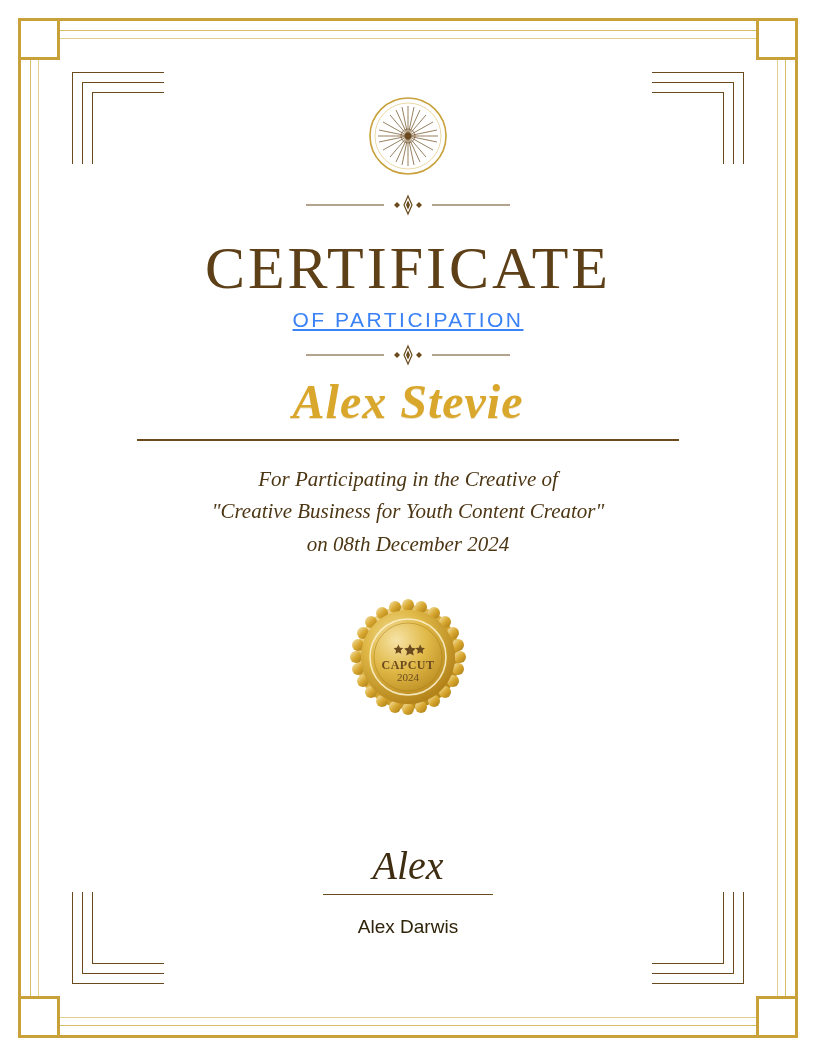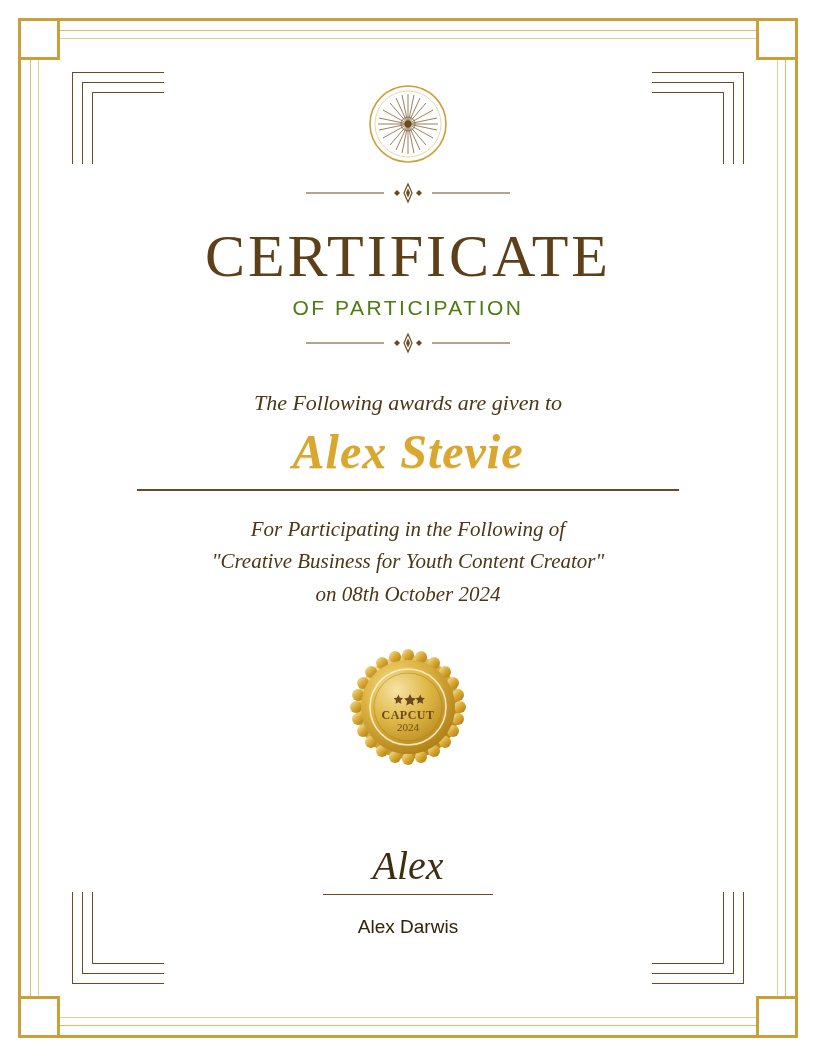--- a/index.html
+++ b/index.html
@@ -83,21 +83,21 @@
   .deco-corner .h2 { position:absolute; left: 10px; top: 10px; width: 82px; height: 1.4px; background:#6b4a1d; }
   .deco-corner .h3 { position:absolute; left: 20px; top: 20px; width: 72px; height: 1.4px; background:#6b4a1d; }
   
   .deco-corner .v1 { position:absolute; left: 0;  top: 0;  width: 1.4px; height: 92px; background:#6b4a1d; }
   .deco-corner .v2 { position:absolute; left: 10px; top: 10px; width: 1.4px; height: 82px; background:#6b4a1d; }
   .deco-corner .v3 { position:absolute; left: 20px; top: 20px; width: 1.4px; height: 72px; background:#6b4a1d; }
 
   
   .content {
     position: absolute;
-    left: 0; right: 0; top: 6px;
+    left: 0; right: 0; top: 18px;
     text-align: center;
   }
 
   .emblem {
     margin: 78px auto 0;
     width: 80px;
     height: 80px;
   }
 
   .divider {
@@ -111,22 +111,23 @@
     font-size: 60px;
     letter-spacing: 3px;
     color: #5d4017;
     margin-top: 22px;
     line-height: 1;
   }
   .subtitle {
     font-family: "Liberation Sans", sans-serif;
     font-size: 21px;
     letter-spacing: 2.5px;
-    color: #4d7c0f;
+    color: #3b82f6;
     margin-top: 10px;
+    text-decoration: underline;
   }
 
   .awarded-line {
     font-family: "Liberation Serif", serif;
     font-style: italic;
     font-size: 22px;
     color: #4c3614;
     margin-top: 36px;
   }
 
@@ -297,30 +298,29 @@
       <svg width="220" height="22" viewBox="0 0 220 22">
         <line x1="8" y1="11" x2="86" y2="11" stroke="#6b4a1d" stroke-width="1.2"></line>
         <line x1="134" y1="11" x2="212" y2="11" stroke="#6b4a1d" stroke-width="1.2"></line>
         <path d="M96 11 L99 8 L102 11 L99 14 Z" fill="#6b4a1d"></path>
         <path d="M118 11 L121 8 L124 11 L121 14 Z" fill="#6b4a1d"></path>
         <path d="M110 2 L114 11 L110 20 L106 11 Z" fill="none" stroke="#6b4a1d" stroke-width="1.2"></path>
         <path d="M110 6.5 L112 11 L110 15.5 L108 11 Z" fill="#6b4a1d"></path>
       </svg>
     </div>
 
-    <div class="awarded-line">The Following awards are given to</div>
 
     <div class="recipient">Alex Stevie</div>
 
     <div class="name-rule"></div>
 
     <div class="body-text">
-      <div>For Participating in the Following of</div>
+      <div>For Participating in the Creative of</div>
       <div>"Creative Business for Youth Content Creator"</div>
-      <div>on 08th October 2024</div>
+      <div>on 08th December 2024</div>
     </div>
 
     <div class="seal-wrap">
       <svg width="118" height="118" viewBox="0 0 118 118">
         <defs>
           <radialGradient id="sealg" cx="38%" cy="32%" r="72%">
             <stop offset="0%" stop-color="#f6e3a6"></stop>
             <stop offset="45%" stop-color="#e0b948"></stop>
             <stop offset="100%" stop-color="#b07f16"></stop>
           </radialGradient>

